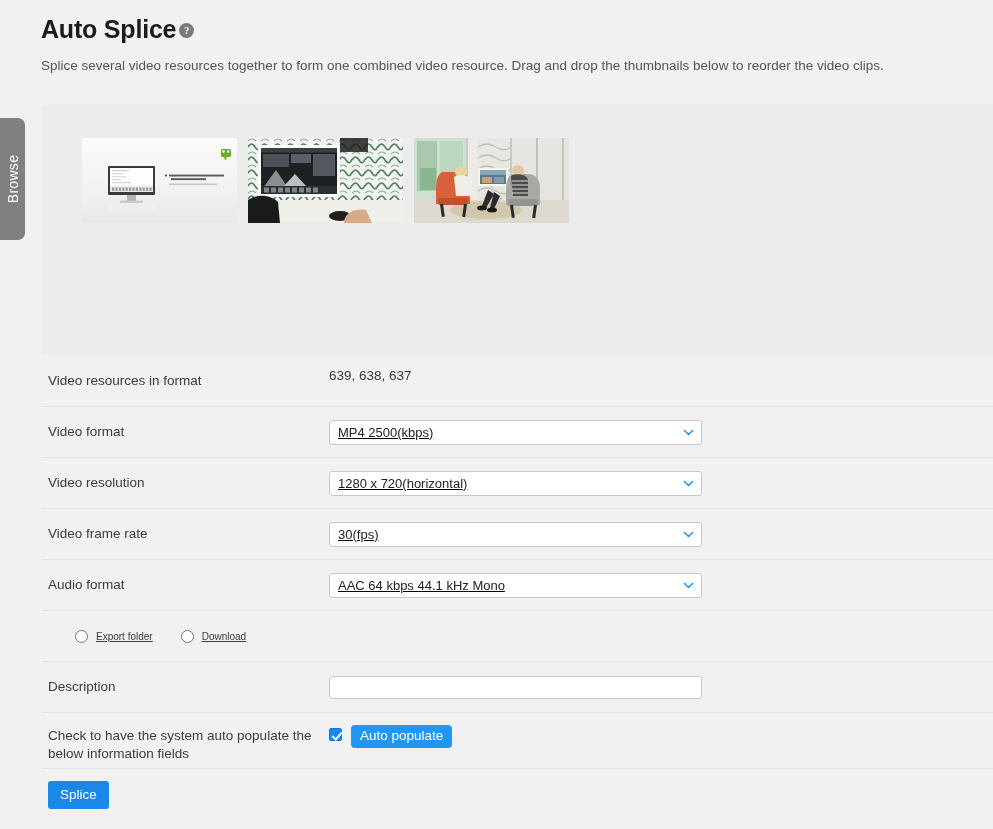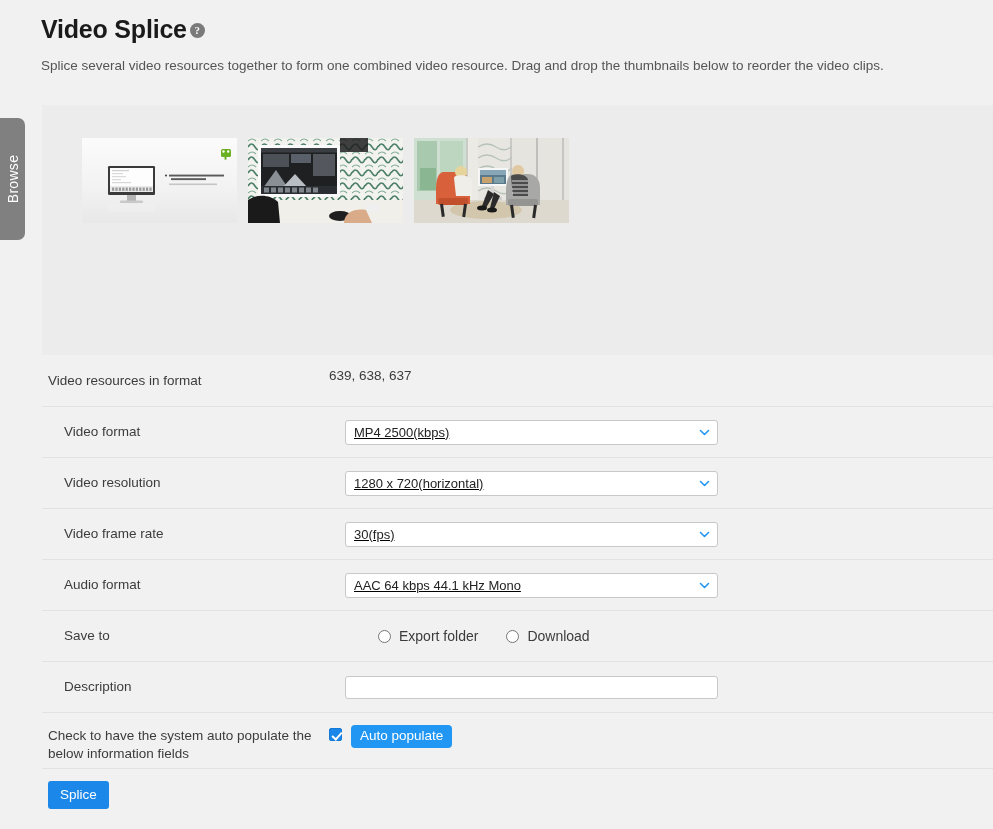--- a/index.html
+++ b/index.html
@@ -133,21 +133,21 @@
 
   .row-resources { min-height: 52px; }
   .row-resources .row-label { padding-top: 17px; }
   .row-resources .row-field { padding-top: 13px; align-items: flex-start; }
   .resource-list {
     font-size: 13.5px;
     color: #3c3c3c;
   }
 
   .row-select { height: 51px; align-items: center; }
-  .row-select .row-label { padding-top: 0; margin-left: 16px; }
+  .row-select .row-label { padding-top: 0; }
 
   
   .select-wrap {
     position: relative;
     width: 373px;
     height: 25px;
     text-decoration: underline;
   }
   .select-box {
     width: 373px;
@@ -202,24 +202,25 @@
     background: #2196f3;
     color: #ffffff;
     font-size: 13.5px;
     border-radius: 4px;
     padding: 3px 9px 4px 9px;
     cursor: pointer;
     white-space: nowrap;
     line-height: 16px;
   }
   .radio-text {
-    font-size: 14px;
+    font-size: 10px;
     color: #3c3c3c;
     cursor: pointer;
     white-space: nowrap;
+    text-decoration: underline;
   }
   .gap-md { width: 33px; flex: 0 0 33px; }
   .gap-sm { width: 28px; flex: 0 0 28px; }
 
   
   .text-input {
     width: 373px;
     height: 23px;
     background: #ffffff;
     border: 1px solid #c8c8c8;
@@ -272,21 +273,21 @@
 </head>
 <body>
 
 <div class="page">
 
   <div class="browse-tab">
     <span class="browse-label">Browse</span>
   </div>
 
   <div class="header">
-    <h1 class="page-title">Video Splice</h1><span class="help-icon">?</span>
+    <h1 class="page-title">Auto Splice</h1><span class="help-icon">?</span>
     <p class="page-desc">Splice several video resources together to form one combined video resource. Drag and drop the thumbnails below to reorder the video clips.</p>
   </div>
 
   <div class="drop-area">
     <div class="thumbs">
 
       <div class="thumb">
         <svg viewBox="0 0 155 85" xmlns="http://www.w3.org/2000/svg">
           <defs>
             <linearGradient id="g1" x1="0" y1="0" x2="0" y2="1">
@@ -511,21 +512,20 @@
           <span class="chev">
             <svg viewBox="0 0 11 11" xmlns="http://www.w3.org/2000/svg">
                 <path d="M1.5 3.5 L5.5 7.5 L9.5 3.5" stroke="#2196f3" stroke-width="1.6" fill="none" stroke-linecap="round" stroke-linejoin="round"></path>
               </svg>
           </span>
         </div>
       </div>
     </div>
 
     <div class="row row-select">
-      <div class="row-label">Save to</div>
       <div class="row-field">
         <div class="radio-group">
           <span class="gap-md"></span>
           <div class="radio-item">
             <span class="radio-dot"></span>
             <span class="radio-text">Export folder</span>
           </div>
           <span class="gap-sm"></span>
           <div class="radio-item">
             <span class="radio-dot"></span>

